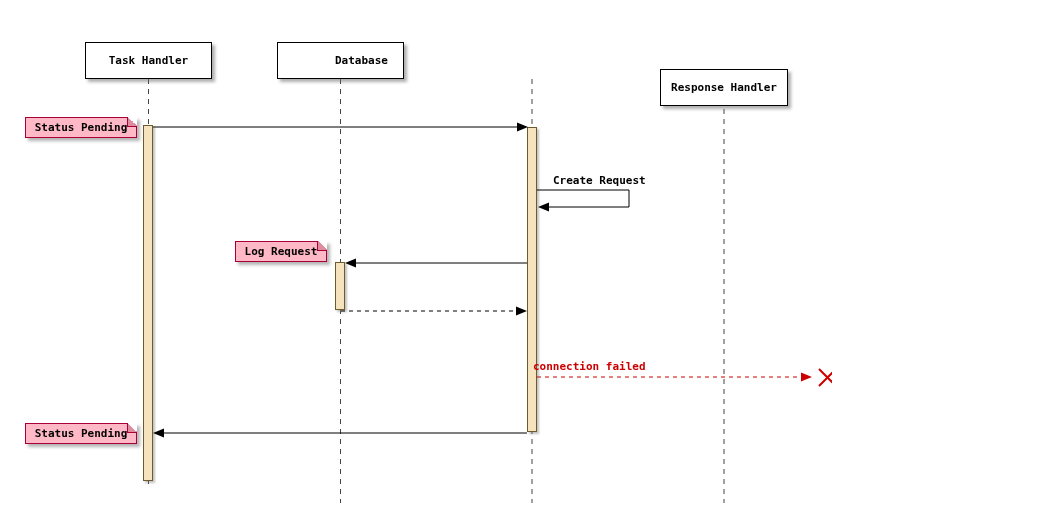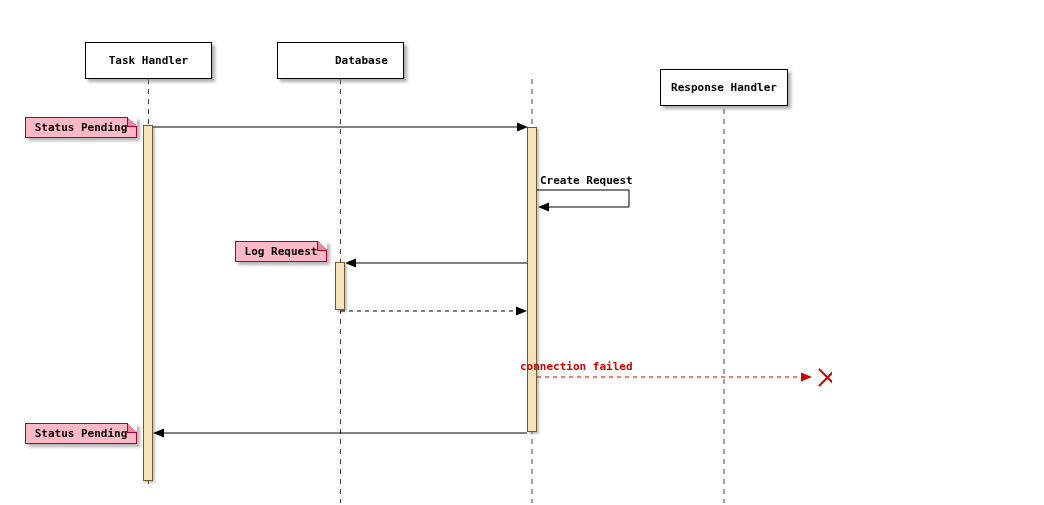--- a/index.html
+++ b/index.html
@@ -26,21 +26,21 @@
     display:flex;align-items:center;justify-content:center;
     font-weight:bold;font-size:11px;color:#000;z-index:5;box-sizing:border-box;padding:8px 5px;
   }
   .note-fold{
     position:absolute;top:-1px;right:-1px;width:9px;height:9px;
     background:linear-gradient(225deg,#ffffff 0 50%,#e08ba0 50% 100%);
     border-left:1px solid #A80036;border-bottom:1px solid #A80036;
   }
   .msg-label{
     position:absolute;font-weight:bold;font-size:11px;color:#000;
-    z-index:5;white-space:nowrap;
+    z-index:5;white-space:nowrap;margin-left:13px;
   }
   .msg-label.error{color:#cc0000;}
 </style>
 </head>
 <body>
 
 <div id="stage">
 
   <svg class="layer layer-lifelines" width="1044" height="505">
     <line x1="148.5" y1="79" x2="148.5" y2="487" stroke="#444" stroke-width="1" stroke-dasharray="5,5"></line>

